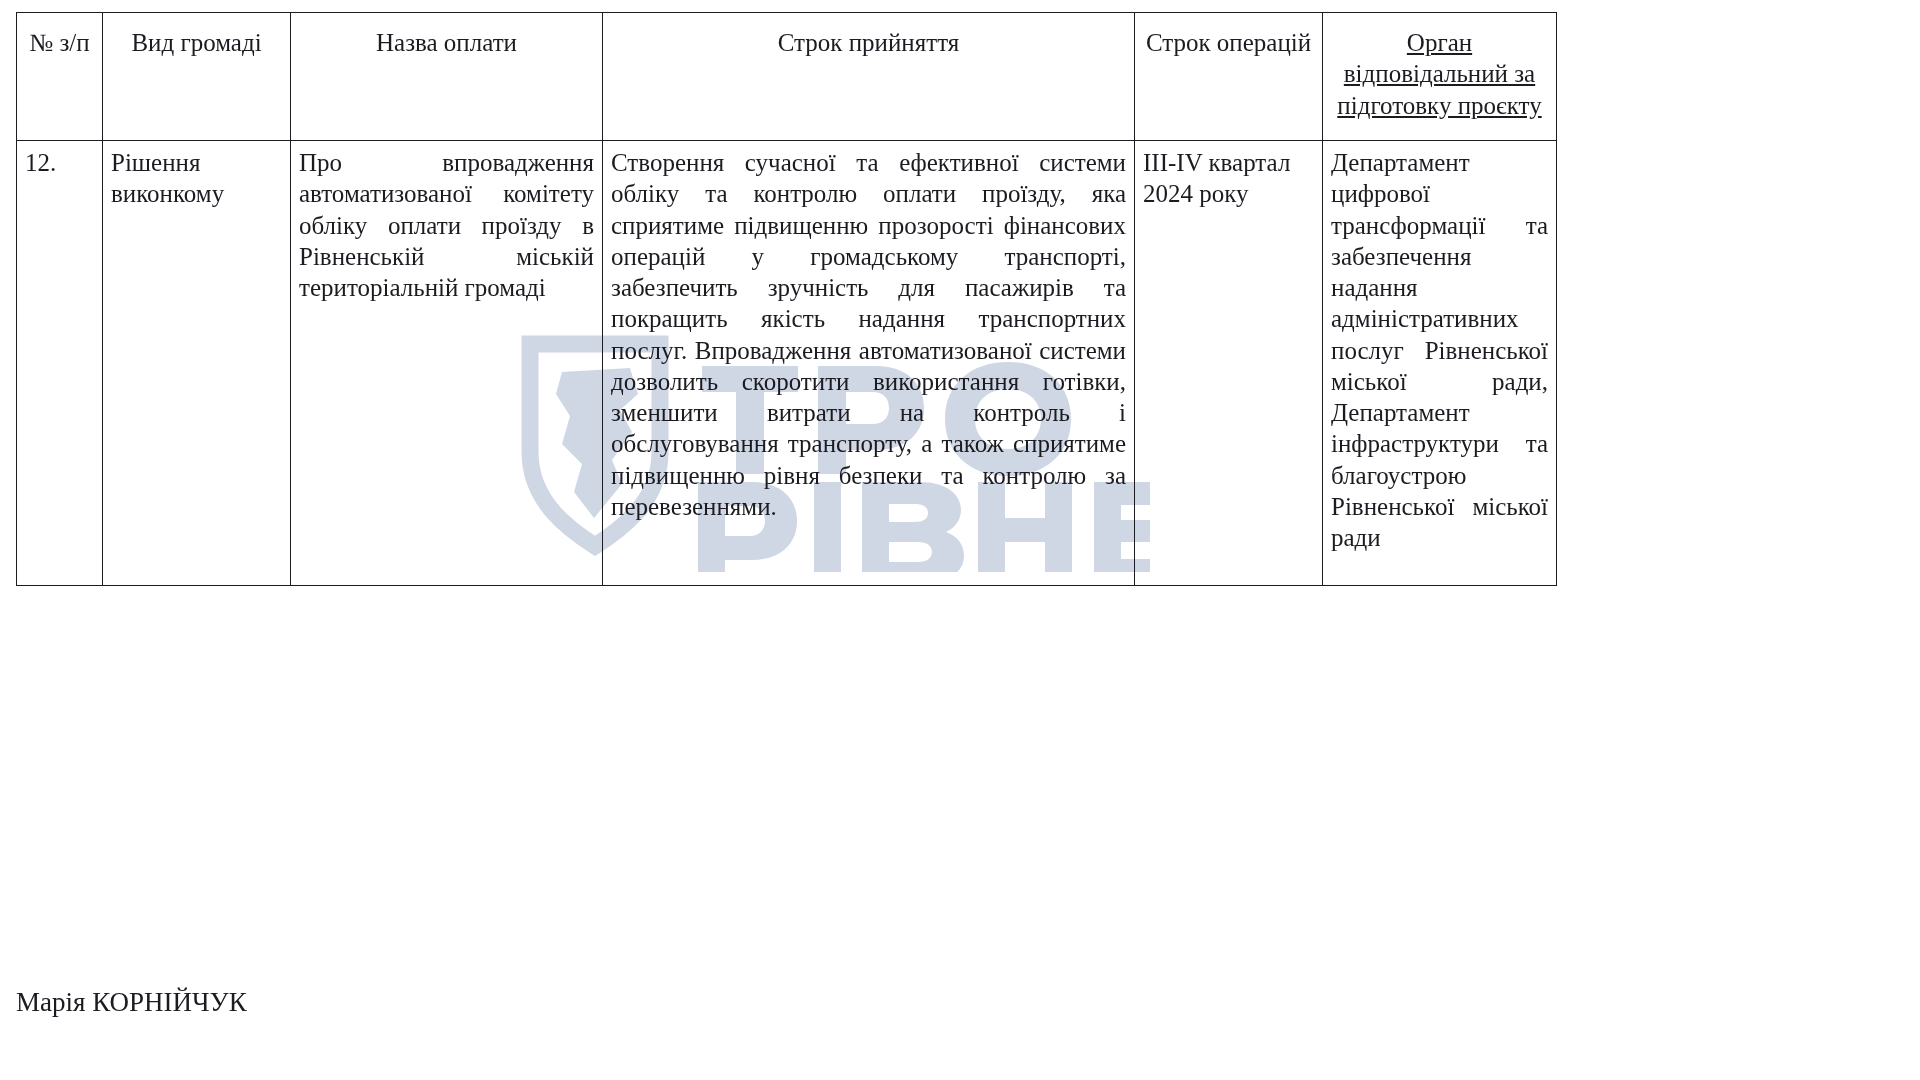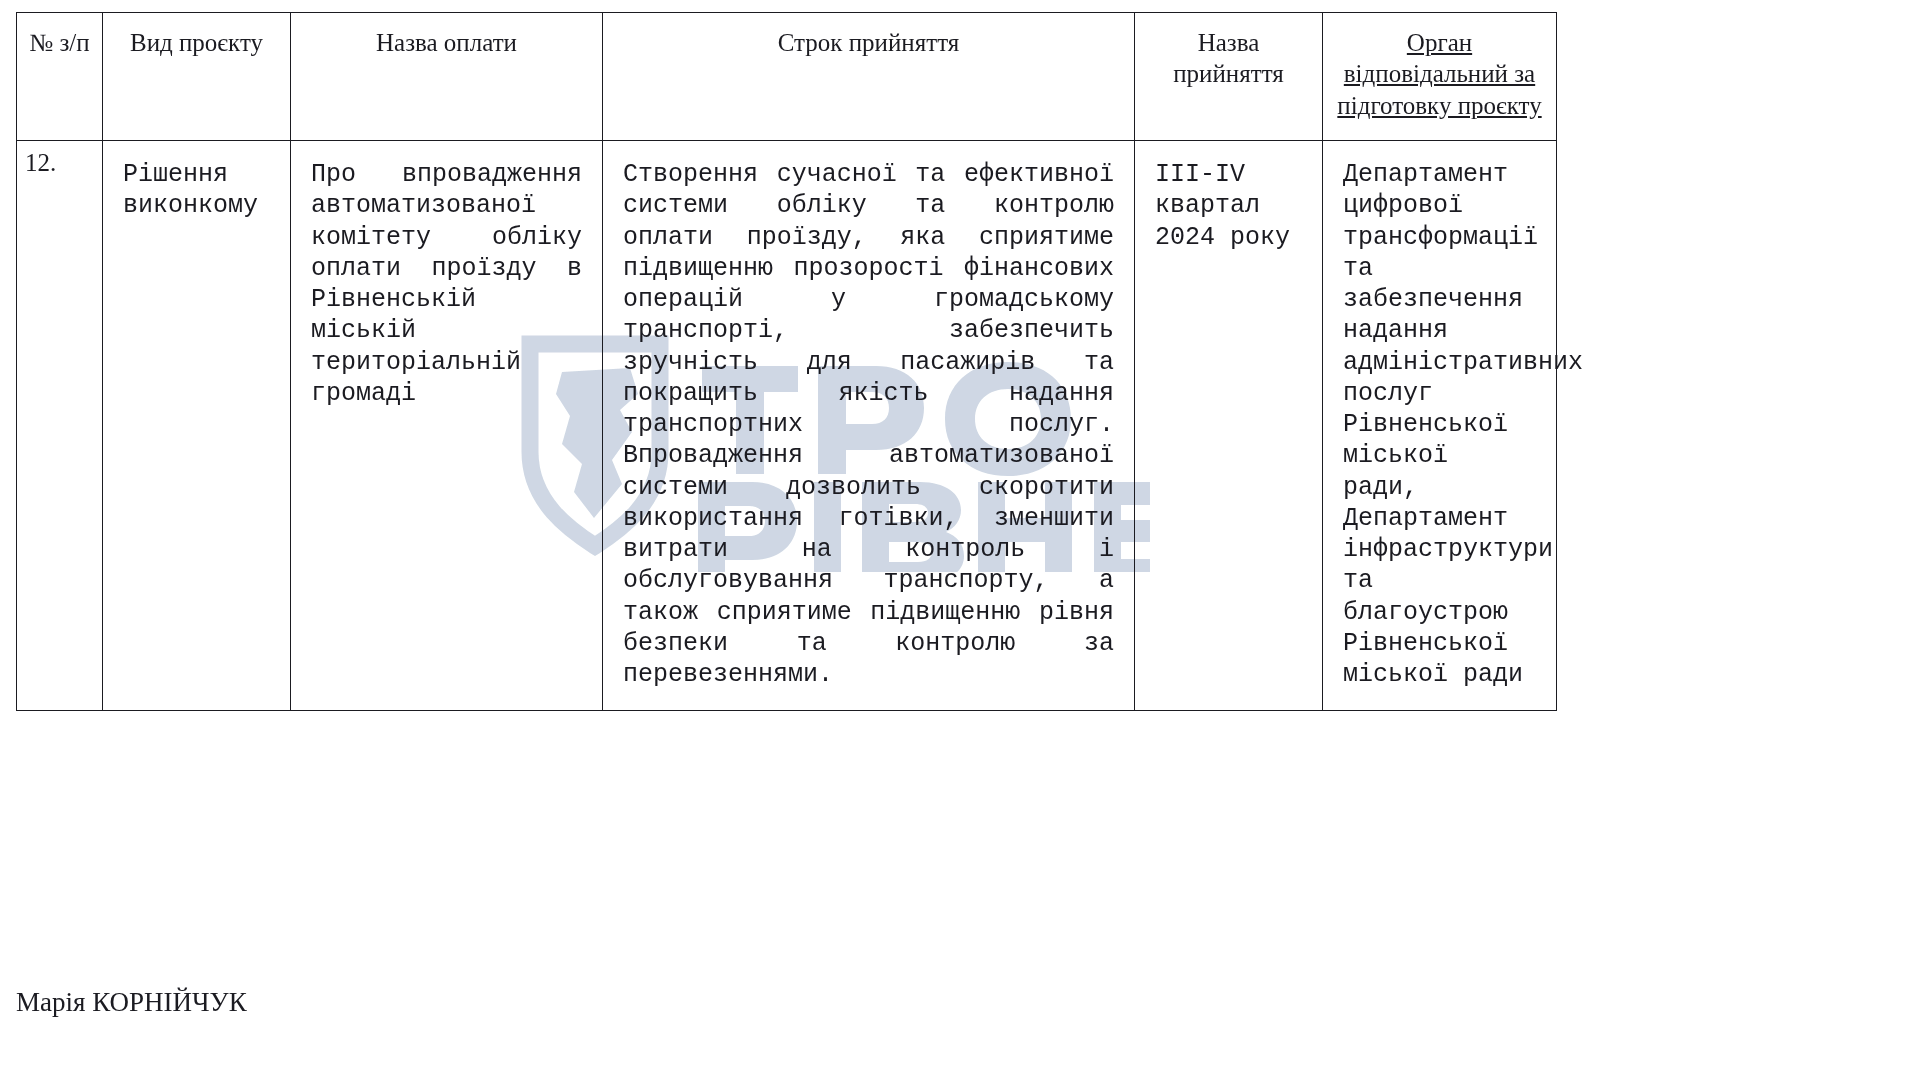--- a/index.html
+++ b/index.html
@@ -86,25 +86,24 @@
 
   .c-num    { width: 86px;  text-align: center; }
   .c-kind   { width: 188px; }
   .c-name   { width: 312px; }
   .c-goal   { width: 532px; }
   .c-term   { width: 188px; }
   .c-org    { width: 234px; text-decoration: underline; }
 
   td.just, th.just { text-align: justify; text-justify: inter-word; }
   td.just > p, td.plain > p {
-    margin: 12px;
+    margin: 0;
     text-align: justify;
     text-justify: inter-word;
     hyphens: none;
-    font-family: Liberation Mono, monospace;
   }
   td.plain > p { text-align: left; }
   td.num-cell { text-align: left; padding-top: 8px; }
 
   
   td.just > p { text-align-last: left; }
 
   
   .signature {
     position: absolute;
@@ -164,24 +163,24 @@
         <col class="c-num">
           <col class="c-kind">
           <col class="c-name">
         <col class="c-goal">
           <col class="c-term">
           <col class="c-org">
       </colgroup>
       <thead>
         <tr class="hrow">
           <th class="c-num">№ з/п</th>
-          <th class="c-kind">Вид проєкту</th>
+          <th class="c-kind">Вид громаді</th>
           <th class="c-name">Назва оплати</th>
           <th class="c-goal">Строк прийняття</th>
-          <th class="c-term">Назва прийняття</th>
+          <th class="c-term">Строк операцій</th>
           <th class="c-org">Орган відповідальний за підготовку проєкту</th>
         </tr>
       </thead>
       <tbody>
         <tr class="brow">
           <td class="num-cell">12.</td>
           <td class="plain">
               <p>Рішення виконкому</p>
             </td>
           <td class="just">

